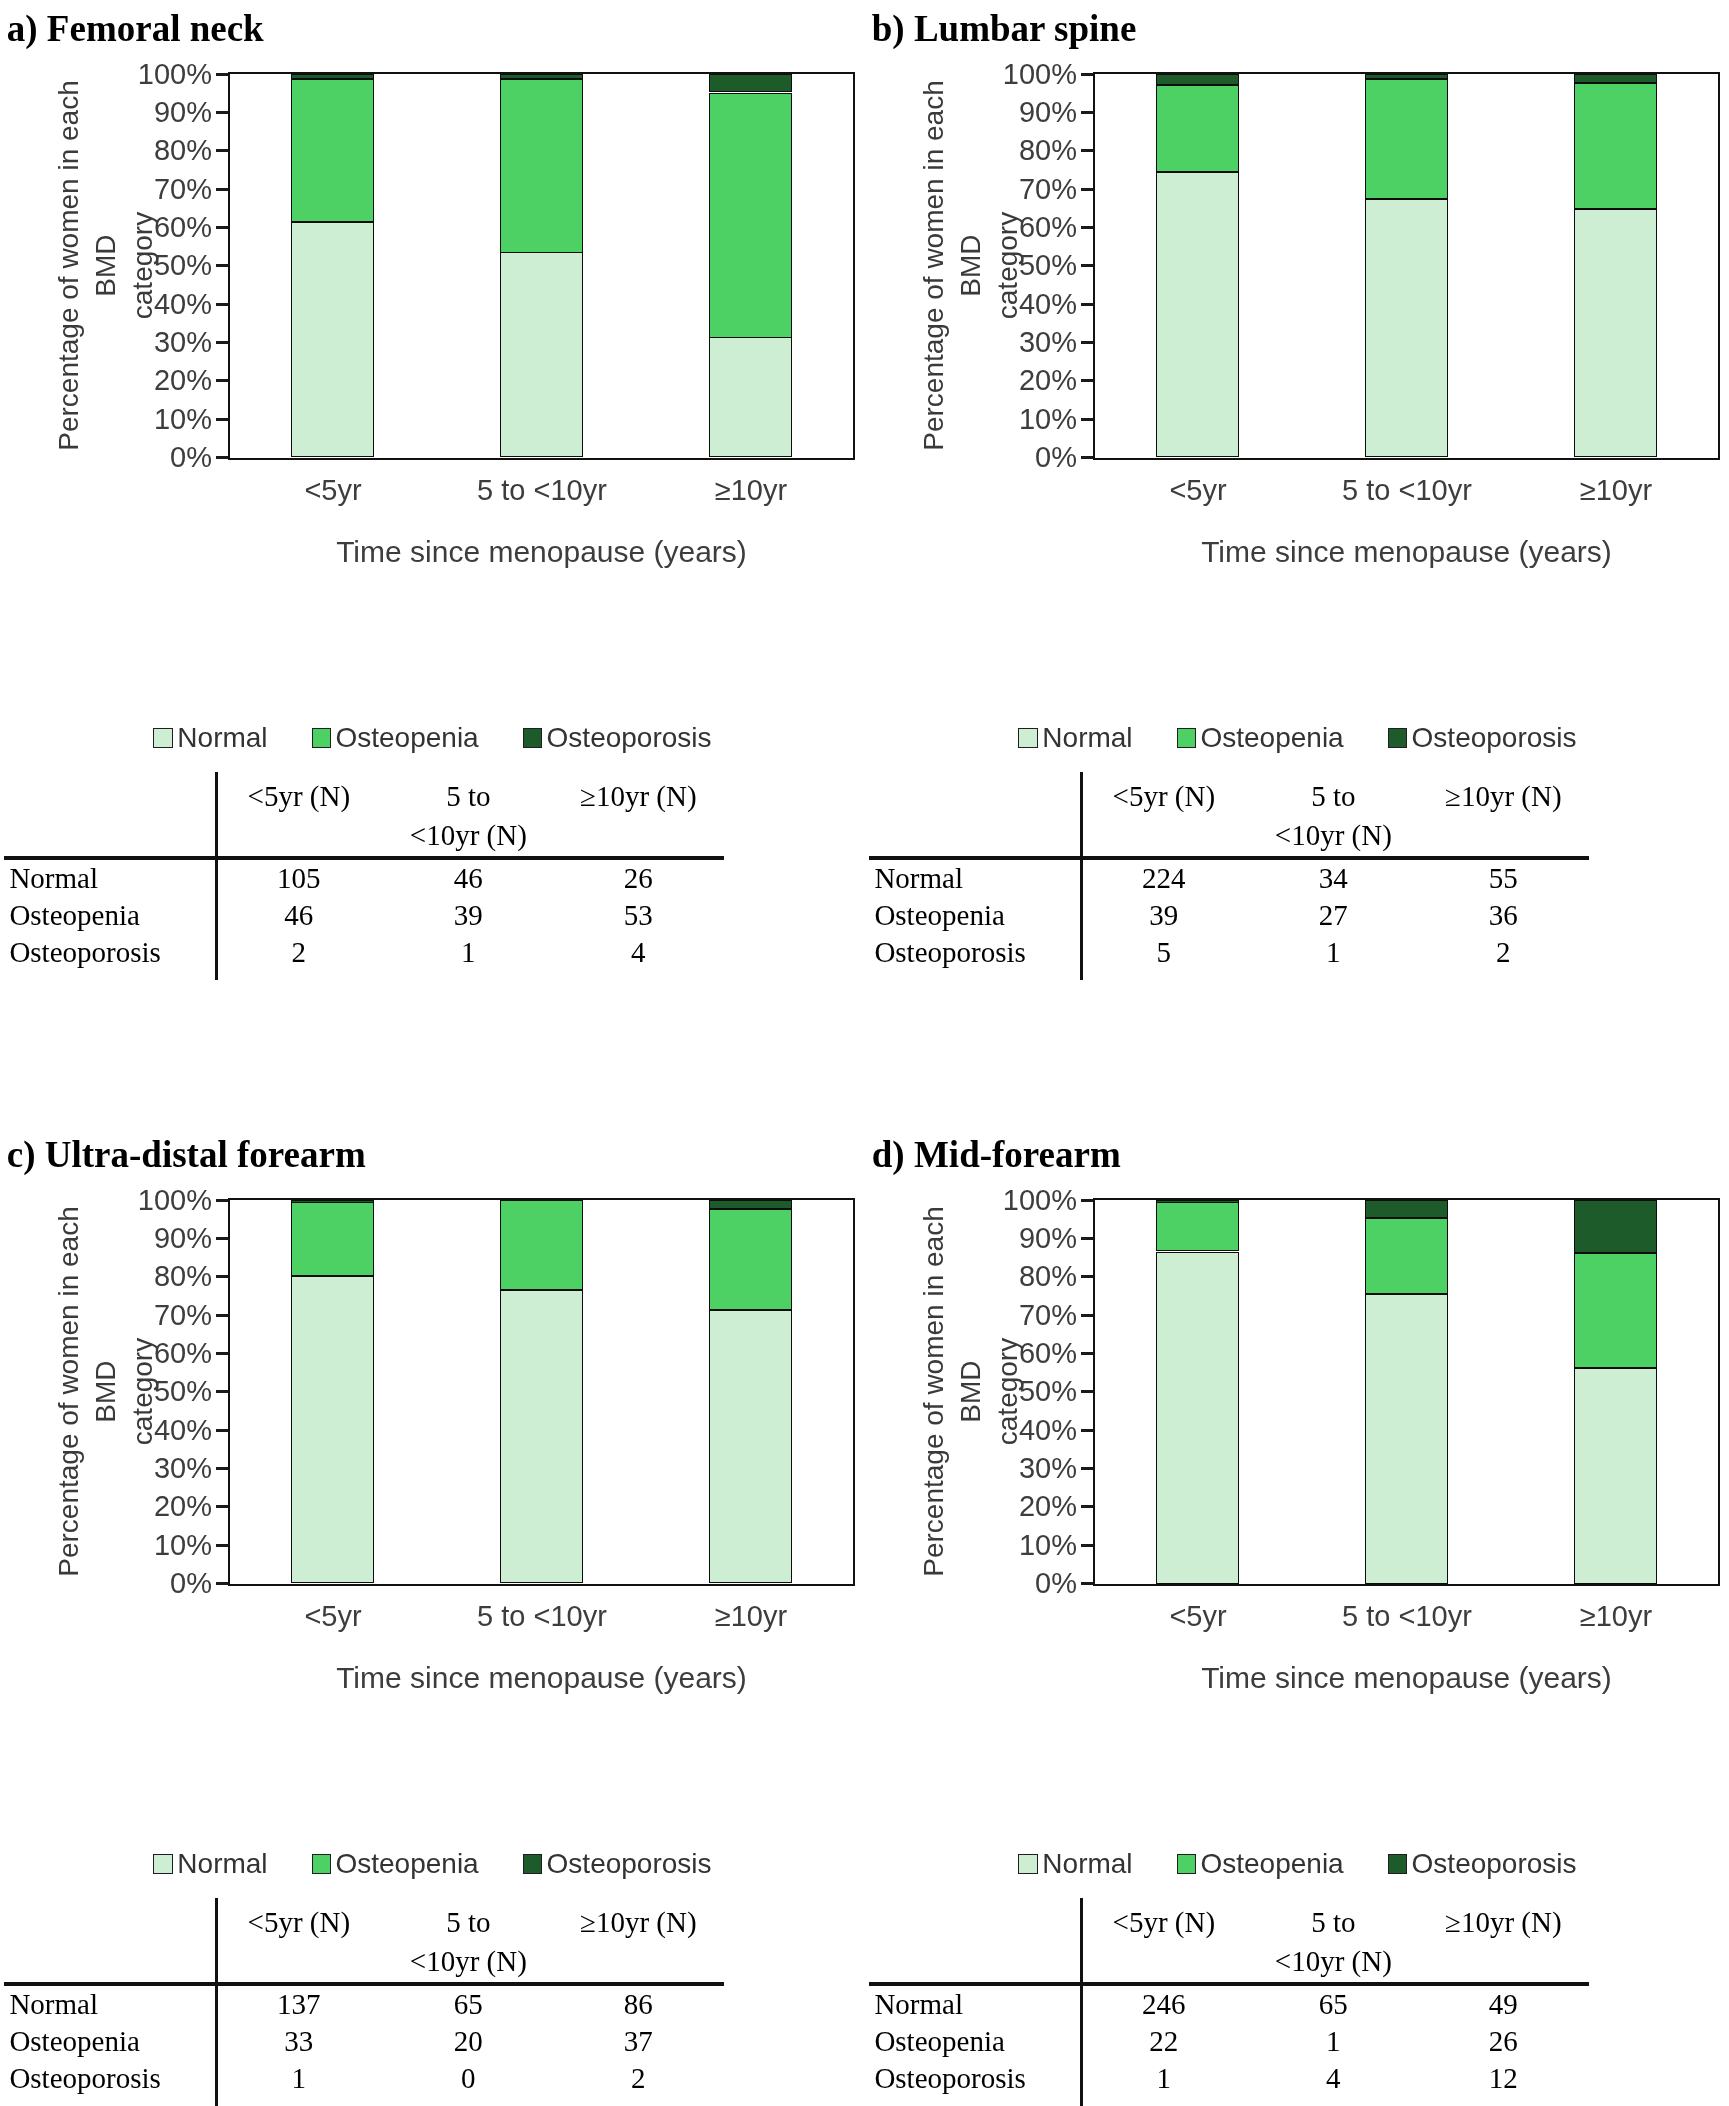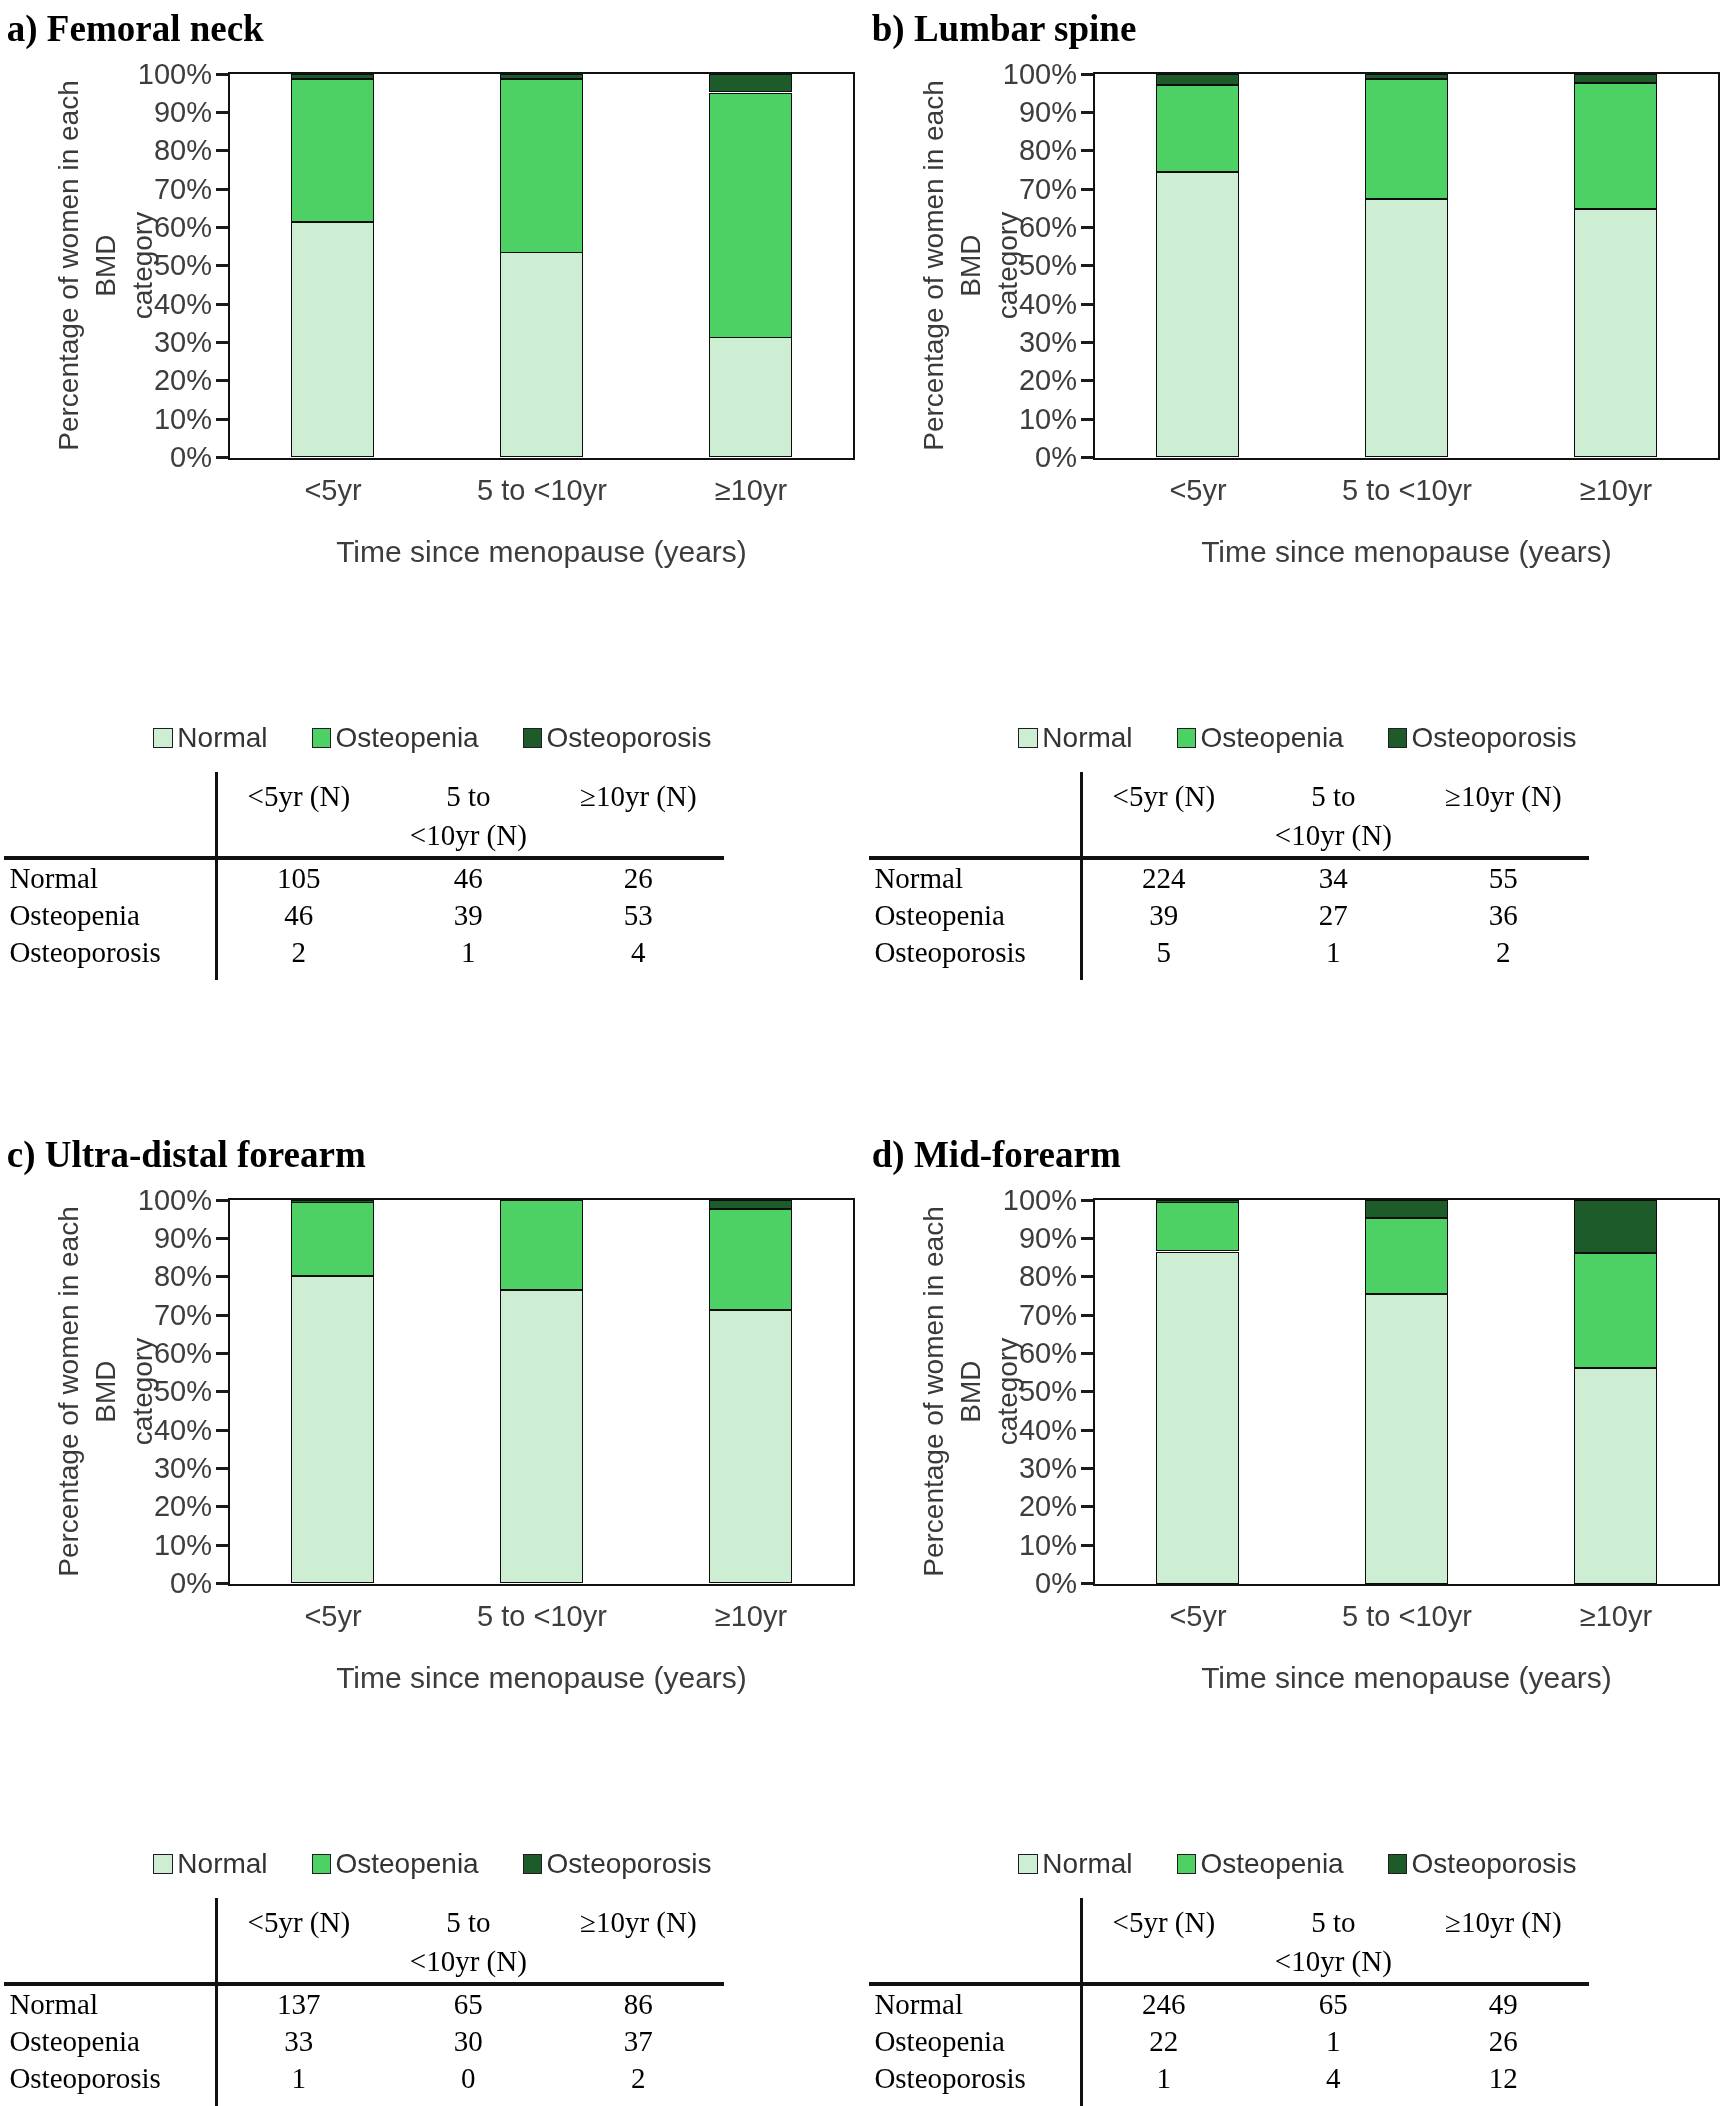--- a/index.html
+++ b/index.html
@@ -299,21 +299,21 @@
         <div class="tbl-rule"></div>
         <div class="tbl-row">
           <div class="rowlabel">Normal</div>
           <div class="cell">137</div>
           <div class="cell">65</div>
           <div class="cell">86</div>
         </div>
         <div class="tbl-row">
           <div class="rowlabel">Osteopenia</div>
           <div class="cell">33</div>
-          <div class="cell">30</div>
+          <div class="cell">20</div>
           <div class="cell">37</div>
         </div>
         <div class="tbl-row">
           <div class="rowlabel">Osteoporosis</div>
           <div class="cell">1</div>
           <div class="cell">0</div>
           <div class="cell">2</div>
         </div>
       </div>
       <div class="tbl-vline"></div>

